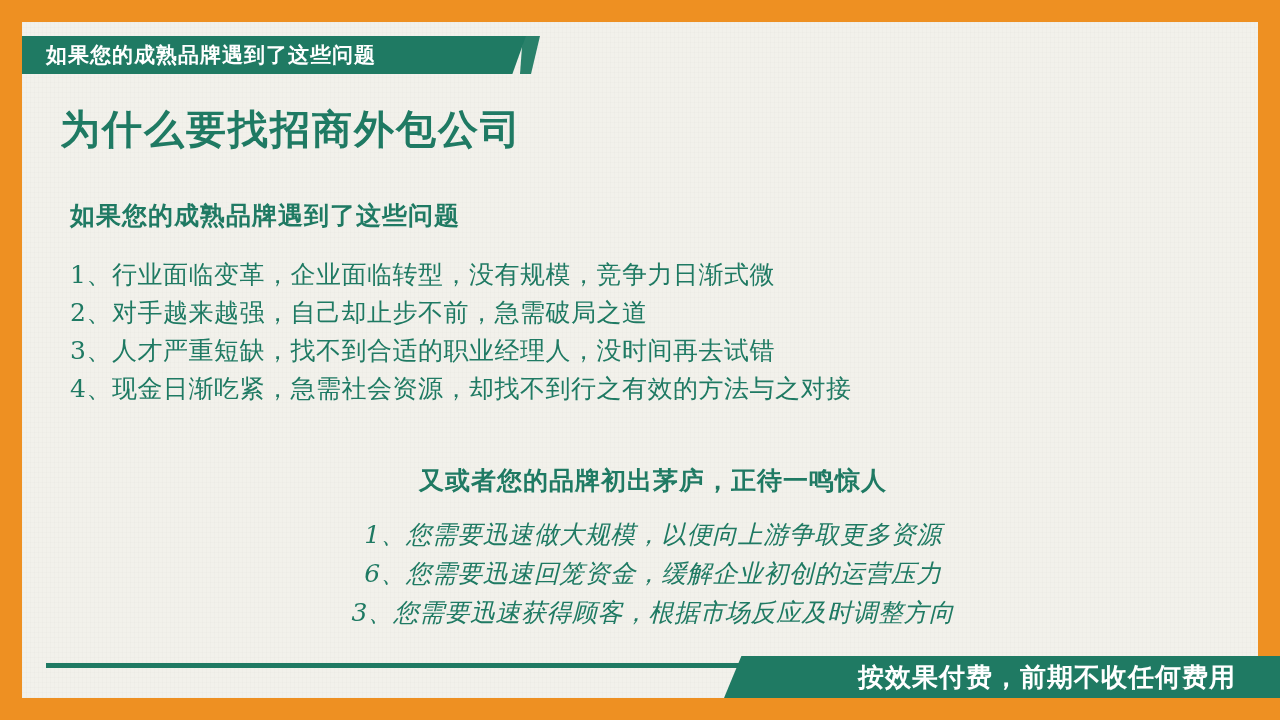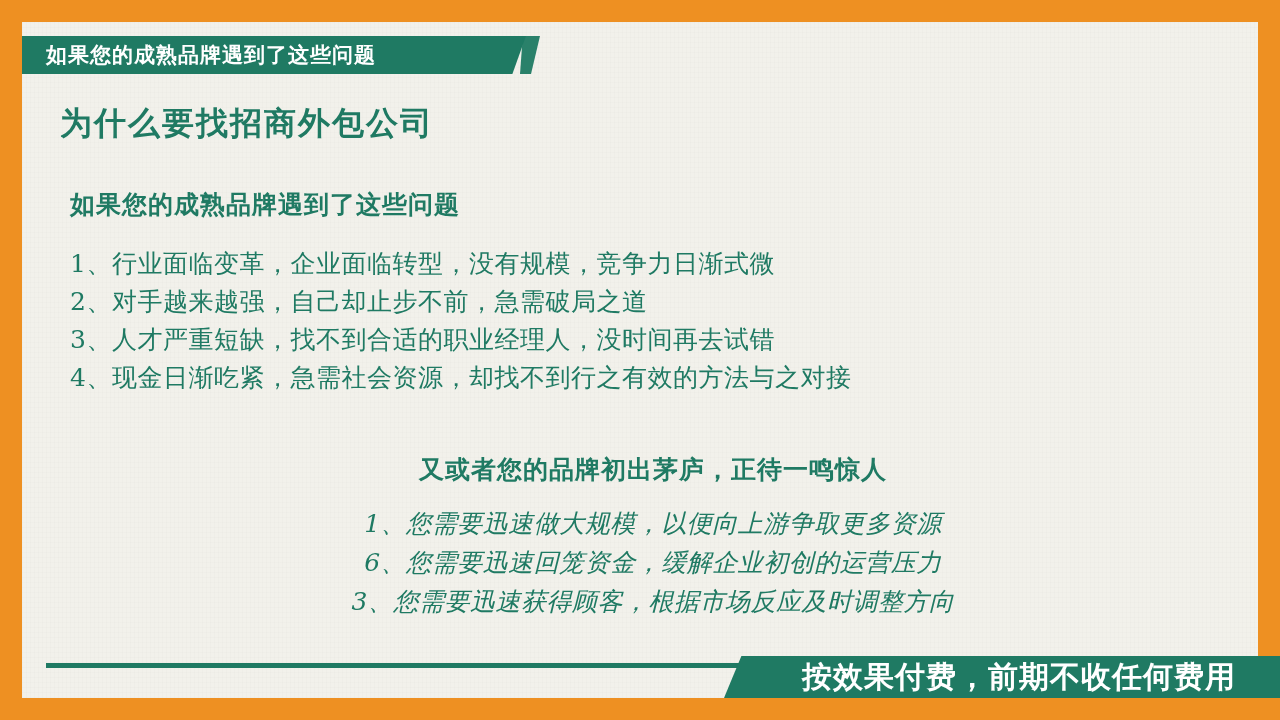--- a/index.html
+++ b/index.html
@@ -77,21 +77,21 @@
 
   
   .content {
     position: absolute;
     left: 0; top: 96px;
     width: 1236px;
   }
 
   .main-title {
     color: #1F7A63;
-    font-size: 32px;
+    font-size: 40px;
     font-weight: bold;
     letter-spacing: 2px;
     margin-left: 60px;
     margin-top: 6px;
   }
 
   .sub-title {
     color: #1F7A63;
     font-size: 25px;
     font-weight: bold;
@@ -154,21 +154,21 @@
     position: absolute;
     left: -26px;
     top: 0;
     width: 30px;
     height: 42px;
     background: #1F7A63;
     clip-path: polygon(58% 0, 100% 0, 100% 100%, 0 100%);
   }
   .bottom-banner-text {
     color: #FFFFFF;
-    font-size: 30px;
+    font-size: 26px;
     font-weight: bold;
     letter-spacing: 1px;
     white-space: nowrap;
   }
 </style>
 </head>
 <body>
 
 <div class="slide">
 

